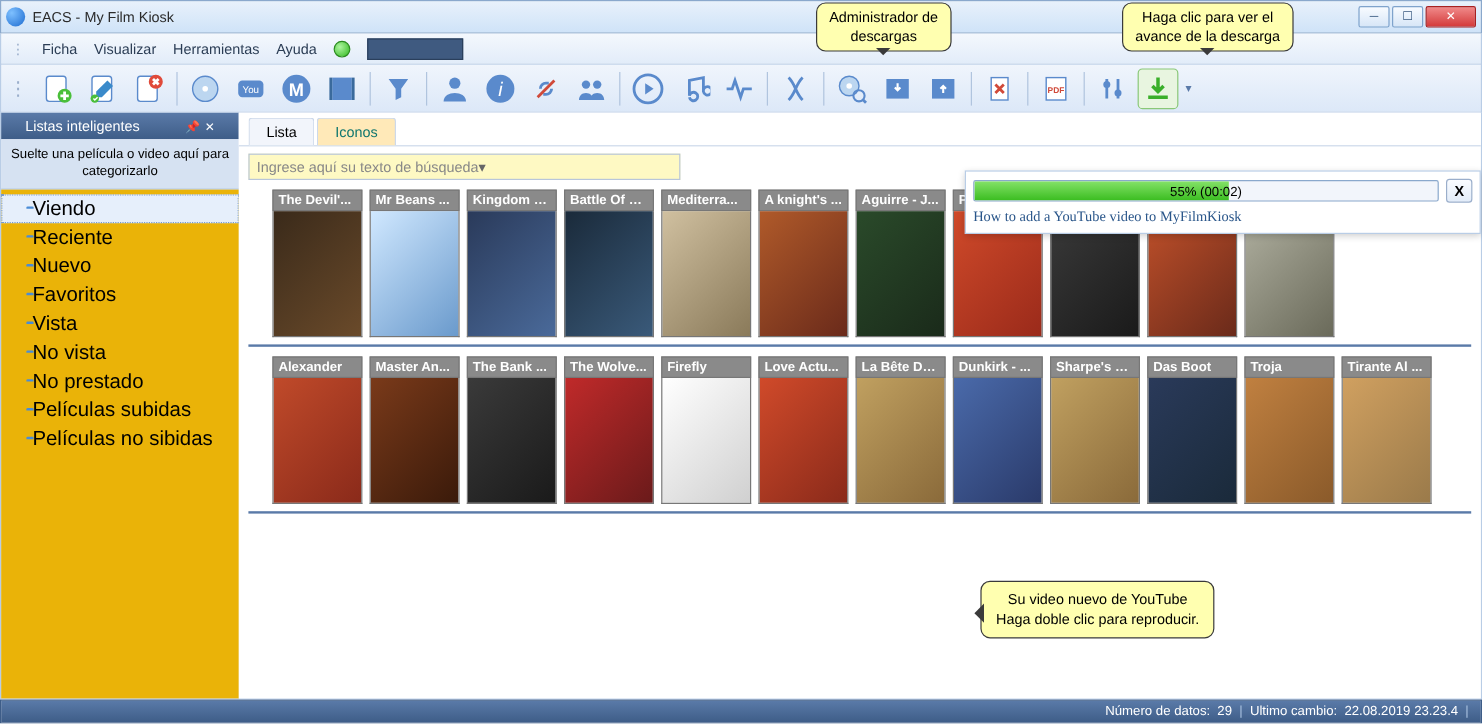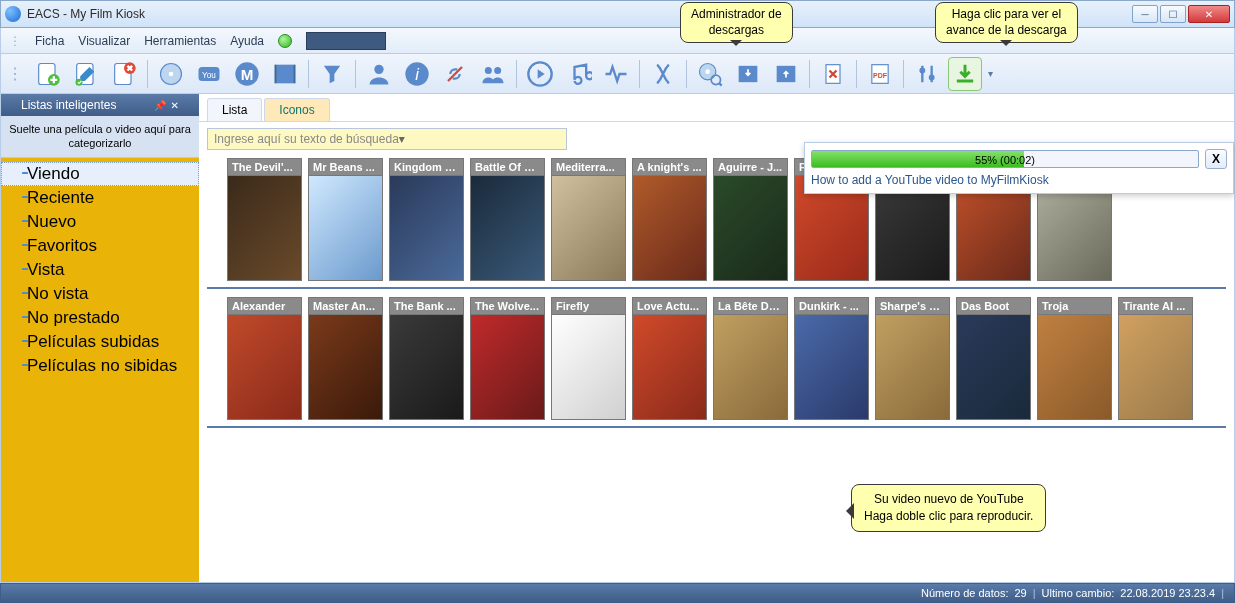--- a/index.html
+++ b/index.html
@@ -56,21 +56,21 @@
 .card-title { height: 18px; background: #8a8a8a; color: #fff; font-size: 11px; font-weight: bold; padding: 2px 4px; white-space: nowrap; overflow: hidden; text-overflow: ellipsis; border:1px solid #777; }
 .poster { width: 75px; height: 105px; background: #222; border:1px solid #777; border-top:0; display:flex; align-items:center; justify-content:center; font-size:8px; color:#fff; text-align:center; overflow:hidden; position:relative; }
 
 
 .dl-panel { position: absolute; top: 0; right: 0; width: 430px; background: #fff; border: 1px solid #b9cde6; box-shadow: 0 2px 6px rgba(0,0,0,.2); z-index: 40; padding: 6px; margin-top: 48px; }
 .dl-row { display:flex; align-items:center; gap:6px; }
 .progress { flex:1; height:18px; border:1px solid #8aa8cc; background:#f2f5fb; position:relative; border-radius:2px; overflow:hidden; }
 .progress-fill { position:absolute; left:0; top:0; bottom:0; background: linear-gradient(#84e268,#3bbd21); }
 .progress-text { position:absolute; width:100%; text-align:center; font-size:11px; line-height:18px; color:#000; }
 .dl-close { width:22px; height:20px; border:1px solid #9aaecb; background:linear-gradient(#fafcff,#e2ecf9); border-radius:3px; font-size:12px; text-align:center; line-height:18px; cursor:pointer; font-weight:bold; }
-.dl-title { font-size: 12px; color: #2a568a; margin-top: 4px; }
+.dl-title { font-size: 12px; color: #2a568a; margin-top: 4px; font-family: Liberation Serif, serif; }
 
 
 .status-bar { height: 20px; background: linear-gradient(#5a7aa8,#3e5d88); color: #fff; font-size: 11px; display: flex; align-items: center; justify-content: flex-end; padding: 0 10px; gap: 6px; border:1px solid #3e5d88; }
 .status-sep { color:#a8c0df; }
 
 
 .tooltip-bottom { position: absolute; background:#ffffb0; border:1px solid #3a3a3a; border-radius:8px; padding:6px 12px; font-size:12px; z-index:30; text-align:center; line-height:1.4; }
 .tooltip-bottom::before { content:""; position:absolute; left:-14px; top:40%; border:8px solid transparent; border-right-color:#3a3a3a; }
 
 
@@ -435,21 +435,21 @@
       <div class="dl-row">
         <div class="progress">
           <div class="progress-fill" id="pfill" style="width: 55%;"></div>
           <div class="progress-text">55% (00:02)</div>
         </div>
         <div class="dl-close">X</div>
       </div>
       <div class="dl-title">How to add a YouTube video to MyFilmKiosk</div>
     </div>
 
-    <div class="tooltip-bottom" style="left:652px; top:390px;"><span style="white-space:pre-line;">Su video nuevo de YouTube
+    <div class="tooltip-bottom" style="left:618px; top:390px;"><span style="white-space:pre-line;">Su video nuevo de YouTube
 Haga doble clic para reproducir.</span></div>
   </div>
 </div>
 
 <div class="status-bar">
   <span>Número de datos:</span>
   <span>29</span>
   <span class="status-sep">|</span>
   <span>Ultimo cambio:</span>
   <span>22.08.2019 23.23.4</span>

